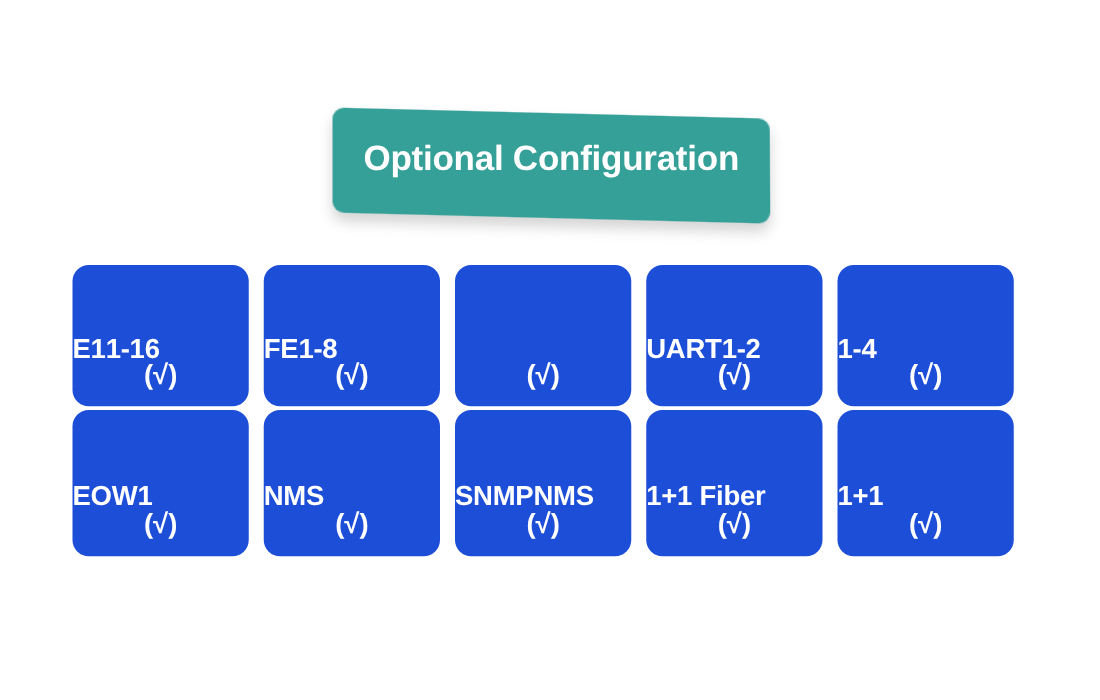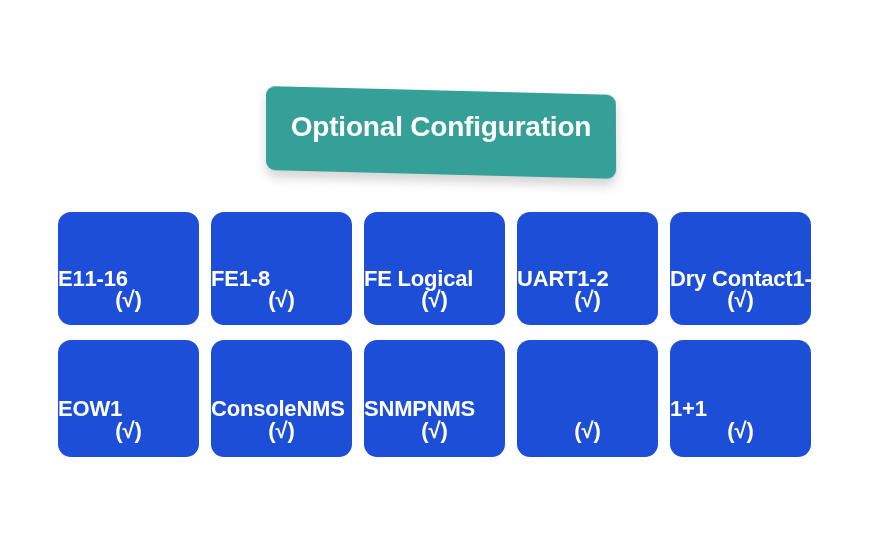--- a/index.html
+++ b/index.html
@@ -52,21 +52,21 @@
     position: absolute;
     left: 58px;
     top: 212px;
     width: 765px;
   }
   .row {
     display: flex;
     gap: 12px;
   }
   .row + .row {
-    margin-top: 15px;
+    margin-top: 3px;
   }
   .opt-box {
     width: 141px;
     height: 113px;
     background: #1d4ed8;
     border-radius: 13px;
     display: flex;
     flex-direction: row;
     align-items: center;
     justify-content: flex-start;
@@ -117,52 +117,50 @@
       <div class="opt-label">E1</div>
       <div class="opt-label">1-16</div>
       <div class="opt-check">(√)</div>
     </div>
     <div class="opt-box">
       <div class="opt-label">FE</div>
       <div class="opt-label">1-8</div>
       <div class="opt-check">(√)</div>
     </div>
     <div class="opt-box">
-      <div class="opt-label">FE Logical</div>
       <div class="opt-check">(√)</div>
     </div>
     <div class="opt-box">
       <div class="opt-label">UART</div>
       <div class="opt-label">1-2</div>
       <div class="opt-check">(√)</div>
     </div>
     <div class="opt-box">
-      <div class="opt-label">Dry Contact</div>
       <div class="opt-label">1-4</div>
       <div class="opt-check">(√)</div>
     </div>
   </div>
 
   <div class="row row-2">
     <div class="opt-box">
       <div class="opt-label">EOW</div>
       <div class="opt-label">1</div>
       <div class="opt-check">(√)</div>
     </div>
     <div class="opt-box">
-      <div class="opt-label">Console</div>
       <div class="opt-label">NMS</div>
       <div class="opt-check">(√)</div>
     </div>
     <div class="opt-box">
       <div class="opt-label">SNMP</div>
       <div class="opt-label">NMS</div>
       <div class="opt-check">(√)</div>
     </div>
     <div class="opt-box">
+      <div class="opt-label">1+1 Fiber</div>
       <div class="opt-check">(√)</div>
     </div>
     <div class="opt-box">
       <div class="opt-label">1+1</div>
       <div class="opt-check">(√)</div>
     </div>
   </div>
 
 </div>
 

